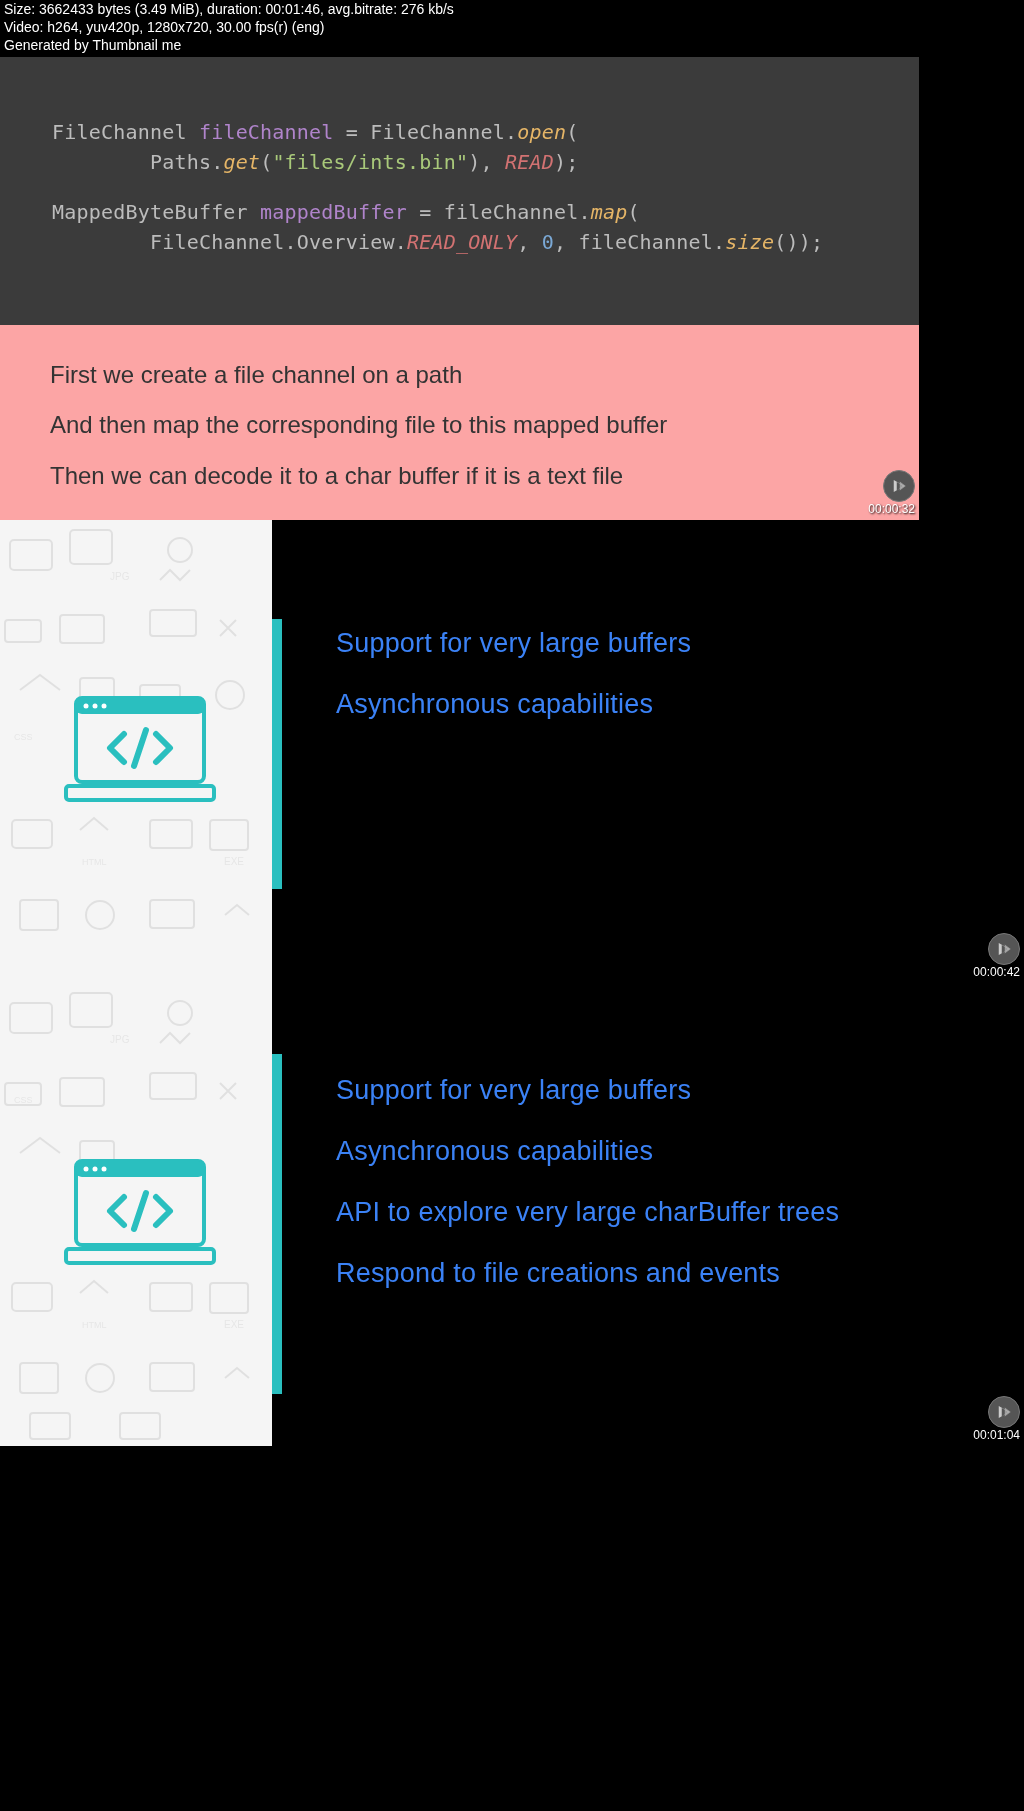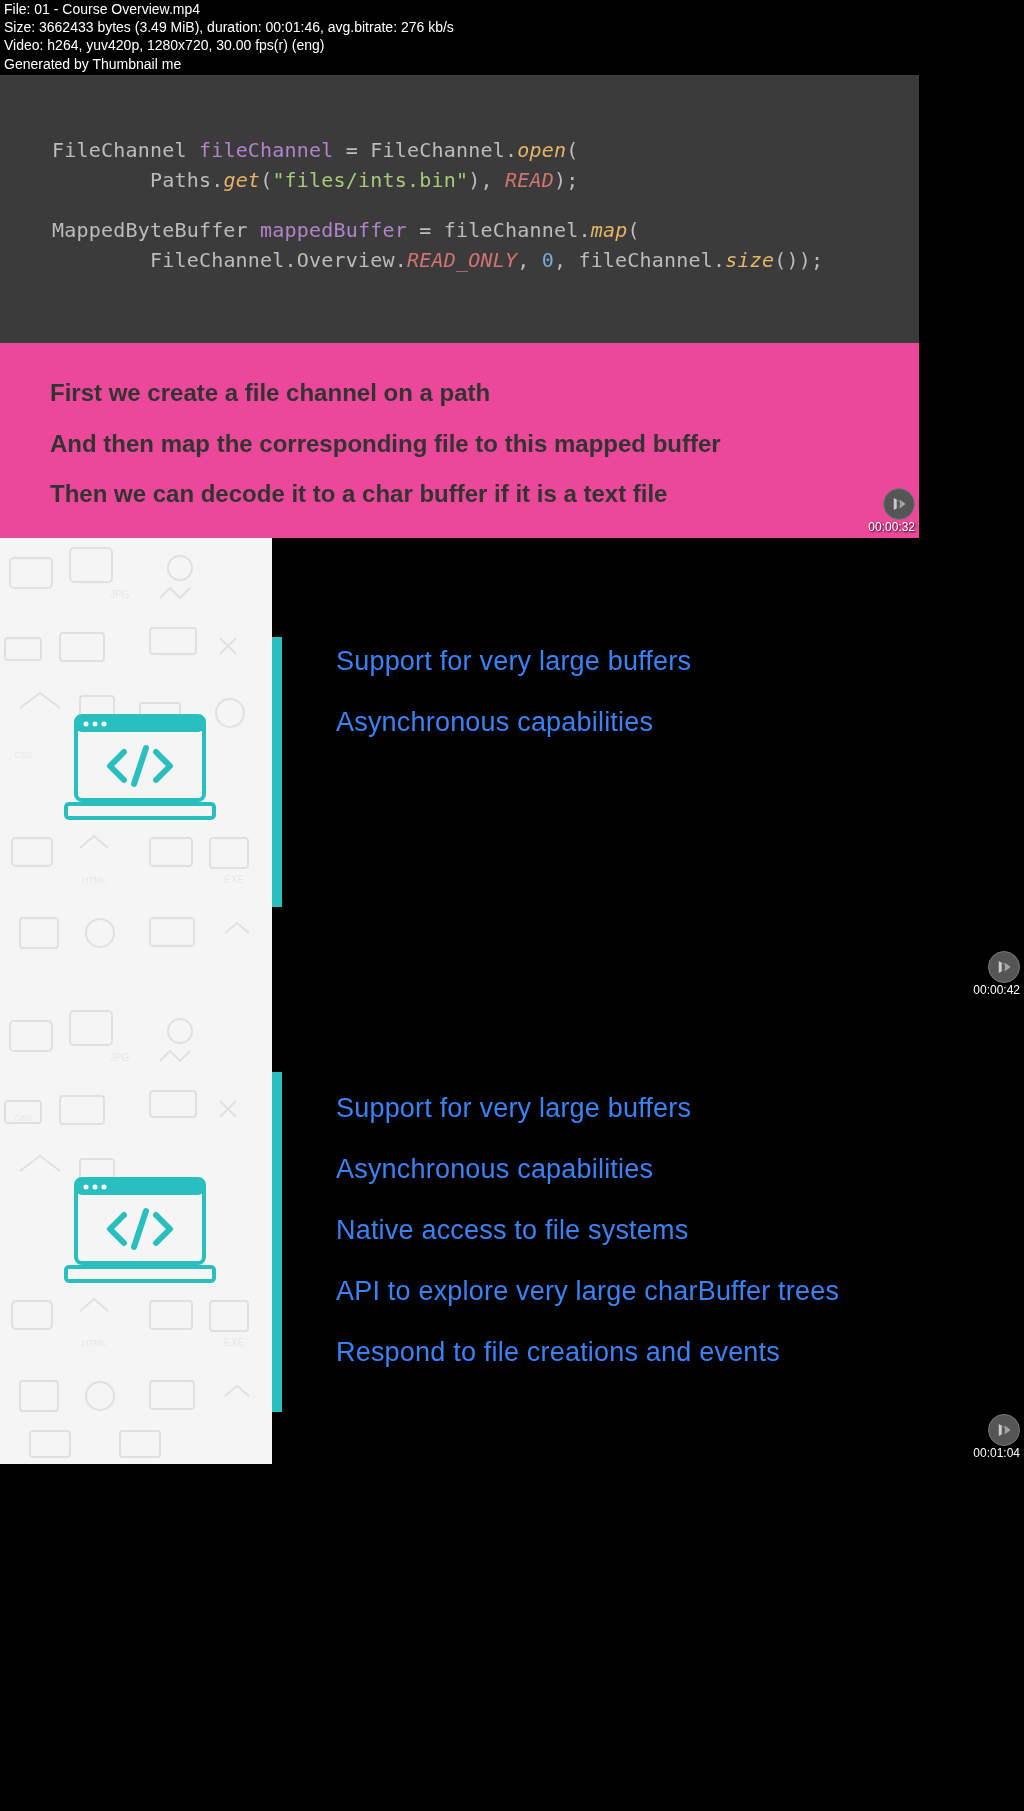--- a/index.html
+++ b/index.html
@@ -32,25 +32,25 @@
     letter-spacing: 0.2px;
   }
   .c-type { color: #bcbcbc; }
   .c-var  { color: #b084cb; }
   .c-op   { color: #bcbcbc; }
   .c-call { color: #e5b567; font-style: italic; }
   .c-str  { color: #a9c97a; }
   .c-const{ color: #d27272; font-style: italic; }
   .c-num  { color: #7ba9d6; }
   .explain {
-    background: #ec4899;
+    background: #fca5a5;
     padding: 30px 50px 30px 50px;
     color: #333;
     font-size: 24px;
-    font-weight: 700;
+    font-weight: 400;
     line-height: 1.7;
   }
   .explain p { margin-bottom: 10px; }
   .ts-badge {
     position: absolute;
     right: 4px;
     bottom: 4px;
     text-align: right;
   }
   .play-icon {
@@ -110,21 +110,20 @@
     color: #3b82f6;
     font-size: 27px;
   }
   .bullets li { margin-bottom: 30px; letter-spacing: 0.2px; }
   .slide3 .slide-right { padding-top: 92px; }
 </style>
 </head>
 <body>
 
 <div class="header">
-  <div>File: 01 - Course Overview.mp4</div>
   <div>Size: 3662433 bytes (3.49 MiB), duration: 00:01:46, avg.bitrate: 276 kb/s</div>
   <div>Video: h264, yuv420p, 1280x720, 30.00 fps(r) (eng)</div>
   <div>Generated by Thumbnail me</div>
 </div>
 
 <div class="frame">
   <div class="code-panel">
     <div>
       <span class="c-type">FileChannel</span>
       <span> </span>
@@ -262,21 +261,20 @@
         <path d="M62 40 L48 54 L62 68 M94 40 L108 54 L94 68" stroke="#2abfbf" stroke-width="6" fill="none" stroke-linecap="round" stroke-linejoin="round"></path>
         <path d="M84 36 L72 72" stroke="#2abfbf" stroke-width="6" fill="none" stroke-linecap="round"></path>
       </svg>
     </div>
   </div>
   <div class="slide-accent" style="height:340px;margin-top:20px;"></div>
   <div class="slide-right">
     <ul class="bullets">
       <li>Support for very large buffers</li>
       <li>Asynchronous capabilities</li>
-      <li>Native access to file systems</li>
       <li>API to explore very large charBuffer trees</li>
       <li>Respond to file creations and events</li>
     </ul>
   </div>
   <div class="ts-badge">
     <span class="play-icon">
       <svg viewBox="0 0 24 24">
           <path fill="#ccc" d="M5 4l14 8-14 8V4zm4 2.5v11L18 12 9 6.5z"></path>
           <path fill="#ccc" d="M13 6l8 6-8 6V6z" opacity="0.6"></path>
         </svg>

